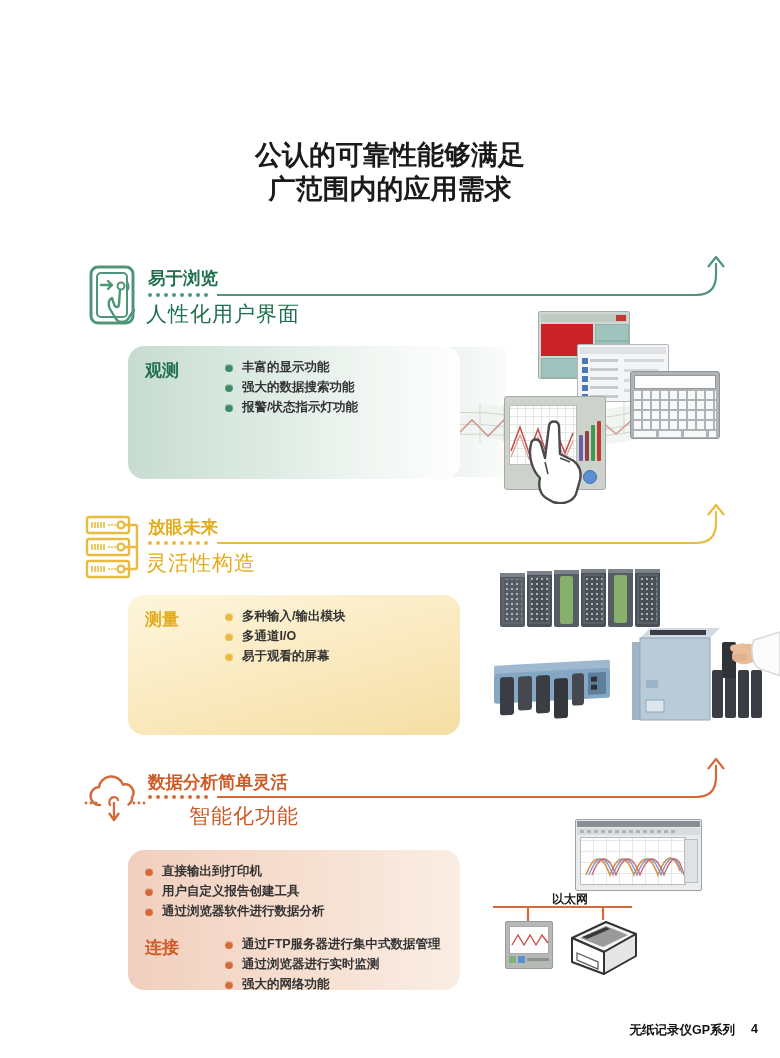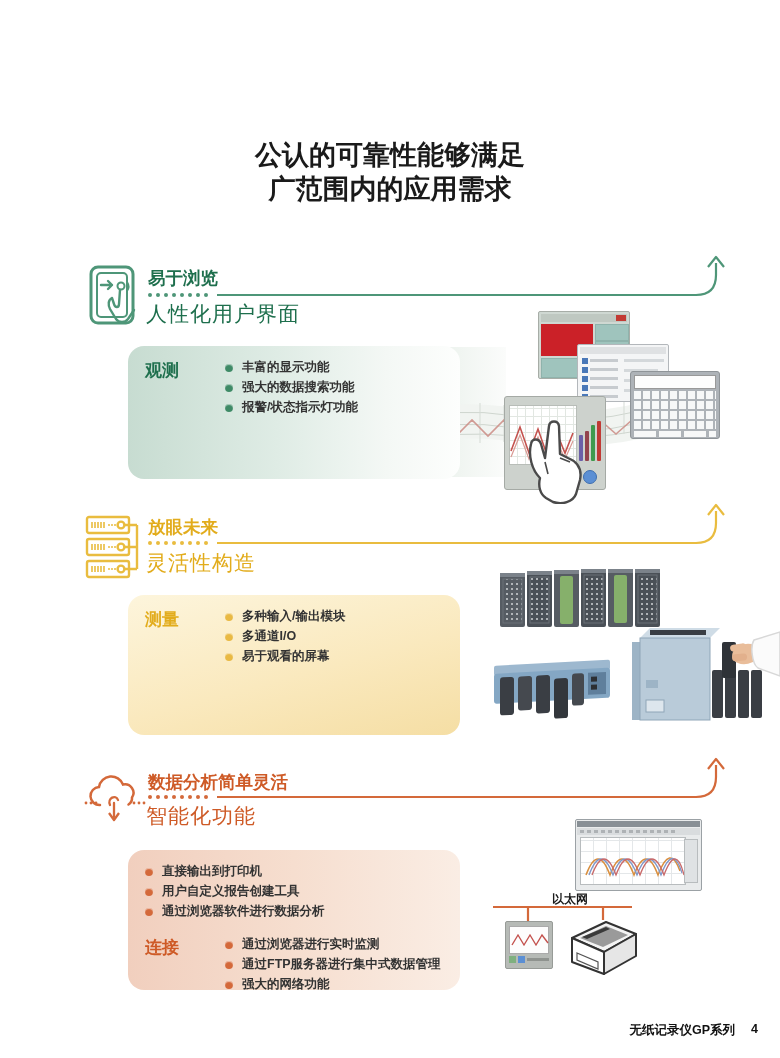--- a/index.html
+++ b/index.html
@@ -371,21 +371,21 @@
         <circle cx="27" cy="42" r="2"></circle>
           <circle cx="35" cy="42" r="2"></circle>
           <circle cx="43" cy="42" r="2"></circle>
         <circle cx="51" cy="42" r="2"></circle>
           <circle cx="59" cy="42" r="2"></circle>
       </g>
       <path d="M70 42 H549 C563 42 569 34 569 22 L569 10" fill="none" stroke="currentColor" stroke-width="2.2"></path>
       <path d="M561 14 L569 4 L577 14" fill="none" stroke="currentColor" stroke-width="2.2" stroke-linejoin="round"></path>
     </svg>
 
-    <div class="abs sec-title" style="top:802px;">智能化功能</div>
+    <div class="abs sec-title" style="top:802px;margin-left:43px;">智能化功能</div>
 
     <div class="abs mini soft-window">
       <div class="soft-title"></div>
       <div class="soft-tool"></div>
       <div class="soft-plot"></div>
       <svg style="position:absolute;left:4px;top:17px;" width="104" height="46" viewBox="0 0 104 46">
         <path d="M6,38 Q18,6 30,38 Q42,6 54,38 Q66,6 78,38 Q90,6 100,34" fill="none" stroke="#D98F3F" stroke-width="1.5"></path>
         <path d="M9,38 Q21,6 33,38 Q45,6 57,38 Q69,6 81,38 Q93,6 102,36" fill="none" stroke="#7F97C9" stroke-width="1.3"></path>
         <path d="M12,38 Q24,6 36,38 Q48,6 60,38 Q72,6 84,38 Q96,6 104,38" fill="none" stroke="#C96A6A" stroke-width="1.3"></path>
       </svg>
@@ -423,22 +423,22 @@
       <div class="group">
         <ul>
           <li>直接输出到打印机</li>
           <li>用户自定义报告创建工具</li>
           <li>通过浏览器软件进行数据分析</li>
         </ul>
       </div>
       <div class="group">
         <div class="group-label">连接</div>
         <ul>
+          <li>通过FTP服务器进行集中式数据管理</li>
           <li>通过浏览器进行实时监测</li>
-          <li>通过FTP服务器进行集中式数据管理</li>
           <li>强大的网络功能</li>
         </ul>
       </div>
     </div>
   </div>
 
   <div class="abs footer">
     <span>无纸记录仪GP系列</span>
     <span>4</span>
   </div>

